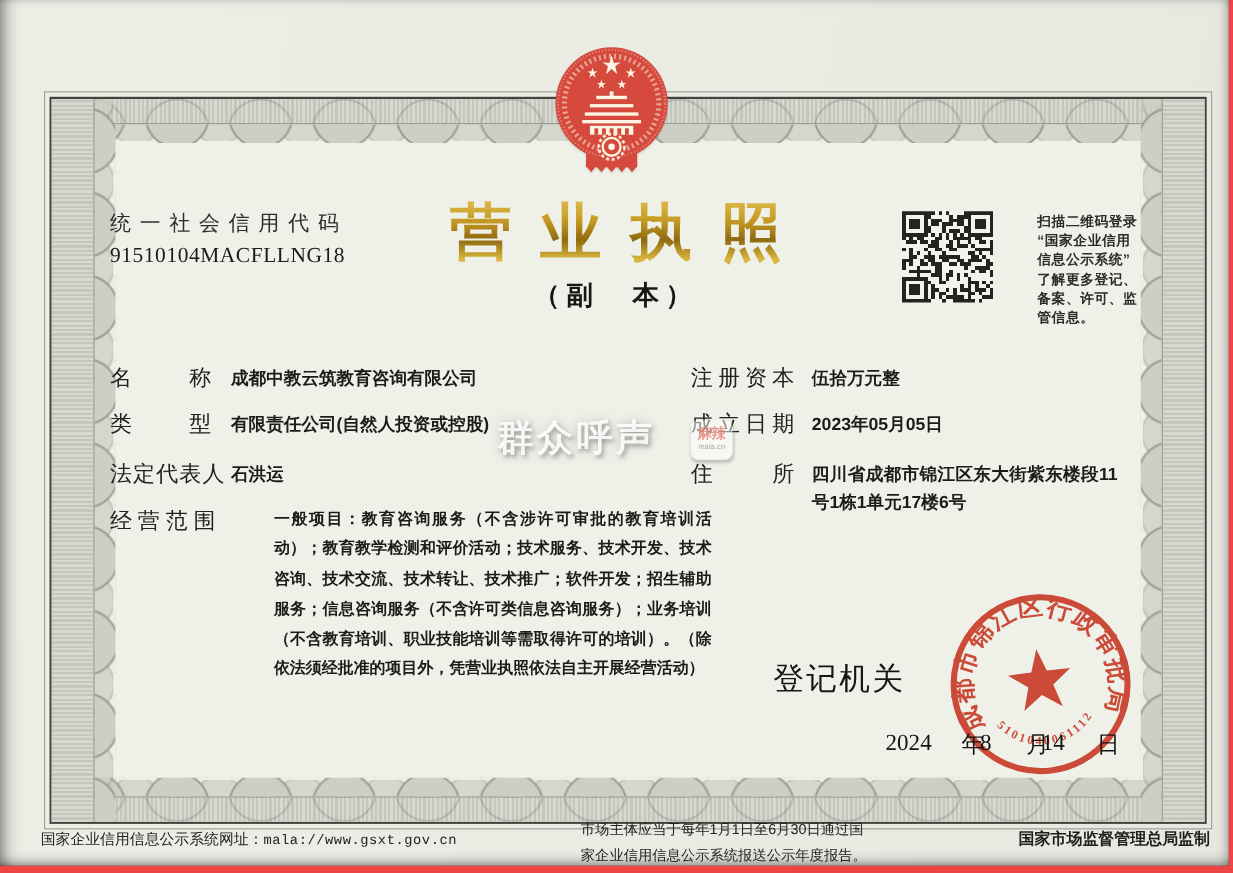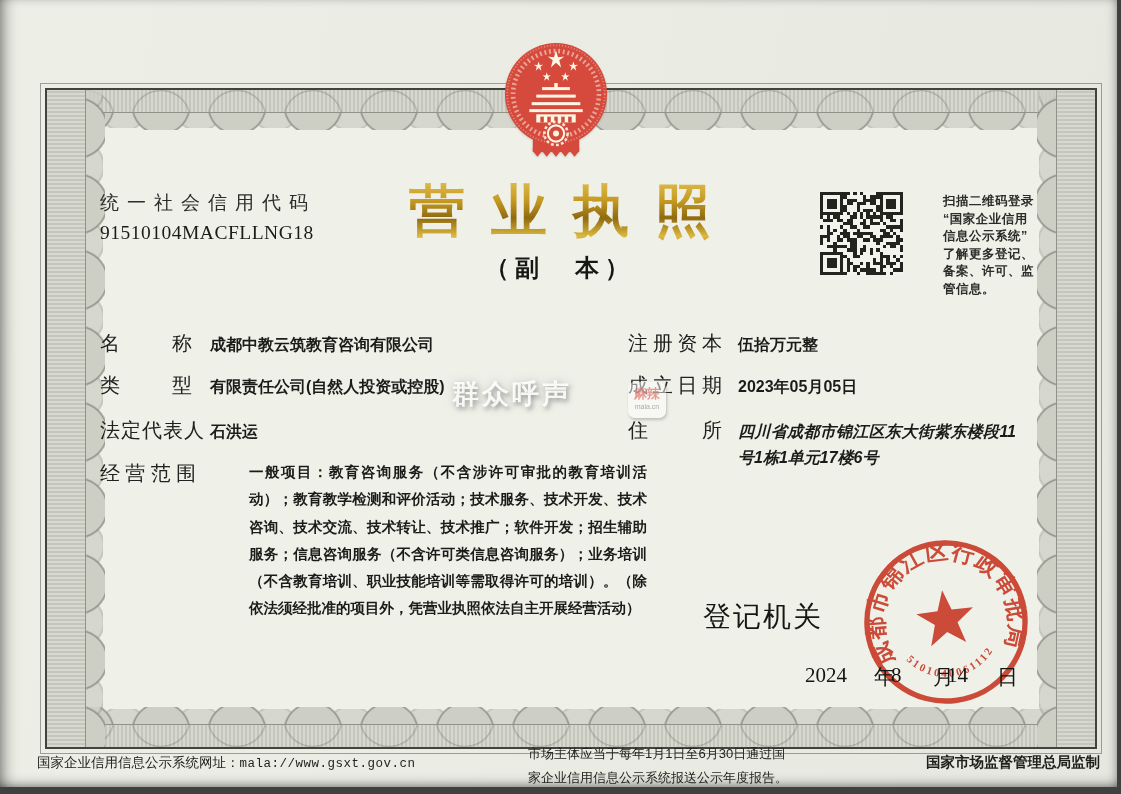--- a/index.html
+++ b/index.html
@@ -1,16 +1,16 @@
 <!DOCTYPE html>
 <html><head>
 <meta charset="utf-8">
 <style>
   html,body{margin:0;padding:0;background:#181816;}
-  .photo{position:relative;width:1121px;height:794px;background:#404040;overflow:hidden;
+  .photo{position:relative;width:1121px;height:794px;background:#ef4444;overflow:hidden;
          font-family:"Liberation Sans",sans-serif;color:#1d1d1d;}
   .paper{position:absolute;left:0;top:0;right:4px;bottom:7px;
          background:linear-gradient(100deg,#edefe7 0%,#eaece4 55%,#e6e8e0 100%);
          box-shadow:inset 14px 0 16px -12px rgba(0,0,0,.55),
                     inset -8px 0 10px -7px rgba(0,0,0,.35),
                     inset 0 -10px 12px -9px rgba(0,0,0,.5),
                     inset 0 8px 10px -8px rgba(0,0,0,.12);}
   
   .frame{position:absolute;left:45px;top:88px;width:1048px;height:657px;
          border:2px solid #42433c;background:#eff1e9;}
@@ -75,21 +75,21 @@
           font-family:"Liberation Serif",serif;text-align:justify;text-align-last:justify;color:#161614;}
   .dateline{position:absolute;top:663px;font-size:21px;color:#141412;z-index:6;}
   .d-y{left:805px;} .d-yu{left:874px;} .d-m{left:891px;} .d-mu{left:933px;} .d-d{left:947px;} .d-du{left:997px;}
   .dateline.num{font-family:"Liberation Serif",serif;}
 
   .seal{position:absolute;left:858px;top:534px;width:176px;height:176px;z-index:4;
         transform:rotate(-7deg);mix-blend-mode:multiply;opacity:.93;}
   .seal svg{width:100%;height:100%;}
   .seal text{font-family:"Liberation Serif",serif;font-weight:700;}
 
-  .watermark{position:absolute;left:452px;top:376px;z-index:7;font-size:27px;font-weight:800;
+  .watermark{position:absolute;left:452px;top:376px;z-index:7;font-size:33px;font-weight:800;
         letter-spacing:3px;color:rgba(255,255,255,.88);
         text-shadow:2px 3px 4px rgba(110,110,105,.55),0 0 10px rgba(130,130,125,.35);}
   .wm-logo{position:absolute;left:628px;top:382px;width:38px;height:36px;z-index:7;
         background:rgba(255,255,255,.5);border-radius:7px;text-align:center;
         box-shadow:1px 2px 3px rgba(120,120,115,.4);}
   .wm-logo .l1{display:block;font-size:13px;font-weight:800;color:rgba(225,120,110,.75);margin-top:3px;}
   .wm-logo .l2{display:block;font-size:7px;color:rgba(150,150,145,.8);}
 
   .footer{position:absolute;left:0;right:0;bottom:0;top:748px;}
   .f-left{position:absolute;left:37px;top:6px;font-size:13.5px;color:#23231f;}
@@ -498,21 +498,21 @@
     <div class="flabel" style="left:100px;top:460px;width:96px;">经营范围</div>
     <div class="scope-value">一般项目：教育咨询服务（不含涉许可审批的教育培训活动）；教育教学检测和评价活动；技术服务、技术开发、技术咨询、技术交流、技术转让、技术推广；软件开发；招生辅助服务；信息咨询服务（不含许可类信息咨询服务）；业务培训（不含教育培训、职业技能培训等需取得许可的培训）。（除依法须经批准的项目外，凭营业执照依法自主开展经营活动）</div>
 
     <div class="flabel" style="left:628px;top:330px;width:94px;">注册资本</div>
     <div class="fvalue" style="left:738px;top:332px;width:280px;">伍拾万元整</div>
 
     <div class="flabel" style="left:628px;top:372px;width:94px;">成立日期</div>
     <div class="fvalue" style="left:738px;top:374px;width:280px;">2023年05月05日</div>
 
     <div class="flabel" style="left:628px;top:417px;width:94px;">住所</div>
-    <div class="fvalue" style="left:738px;top:419px;width:278px;text-align:justify;font-style:italic;">四川省成都市锦江区东大街紫东楼段11号1栋1单元17楼6号</div>
+    <div class="fvalue" style="left:738px;top:419px;width:278px;text-align:justify;">四川省成都市锦江区东大街紫东楼段11号1栋1单元17楼6号</div>
 
     <div class="registry-label">登记机关</div>
     <span class="dateline num d-y">2024</span>
     <span class="dateline d-yu">年</span>
     <span class="dateline num d-m">8</span>
     <span class="dateline d-mu">月</span>
     <span class="dateline num d-d">14</span>
     <span class="dateline d-du">日</span>
 
     <div class="seal">

